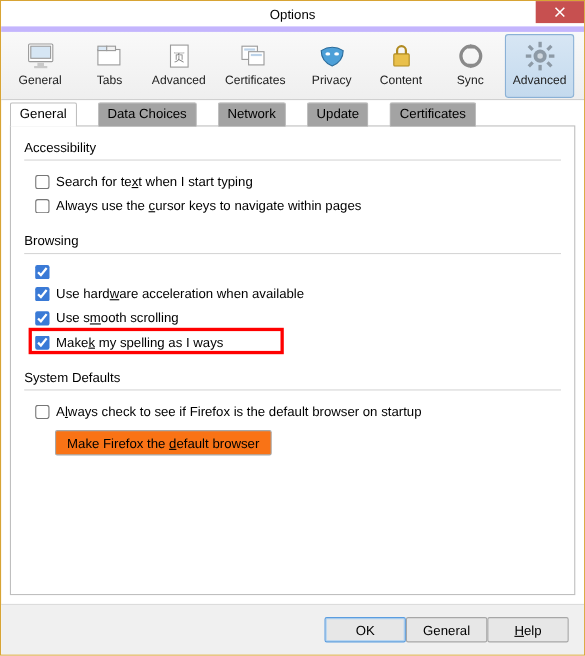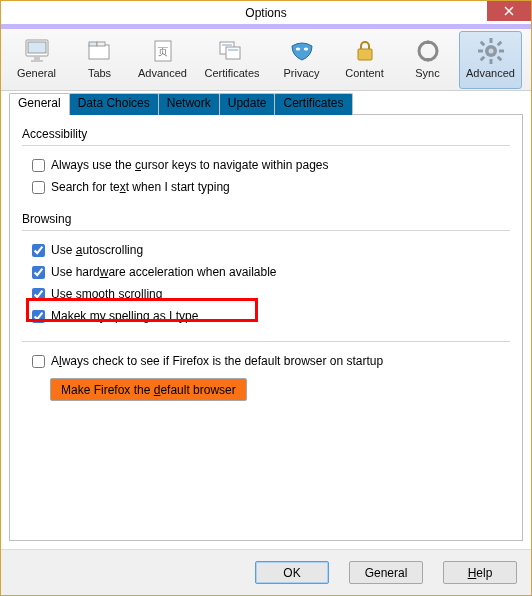--- a/index.html
+++ b/index.html
@@ -102,21 +102,22 @@
     position: relative;
     color: #000;
     border-radius: 2px 2px 0 0;
   }
   .subtab.active {
     background: #fff;
     z-index: 3;
     padding-bottom: 1px;
   }
   .subtab:not(.active) {
-    background: #0369a1;
+    background: #a3a3a3;
+    margin-left: 20px;
   }
   
   .tab-panel {
     border: 1px solid #bfbfbf;
     position: absolute;
     top: 21px;
     left: 0;
     right: 0;
     bottom: 0;
     padding: 12px 12px 28px 12px;
@@ -175,21 +176,21 @@
   .footer {
     position: absolute;
     left: 0; right: 0; bottom: 0;
     height: 46px;
     border-top: 1px solid #dcdcdc;
     background: #f0f0f0;
     display: flex;
     justify-content: flex-end;
     align-items: center;
     padding-right: 14px;
-    gap: 20px;
+    gap: 0;
   }
   .footer button.win {
     min-width: 74px;
     height: 23px;
     background: #e7e7e7;
   }
   .footer button.win.primary {
     border:1px solid #5a9de0;
     box-shadow: inset 0 0 0 1px #a9d1f5;
   }
@@ -306,51 +307,51 @@
     <div class="subtab">Update</div>
     <div class="subtab">Certificates</div>
   </div>
   <div class="tab-panel">
 
     <div class="group">
       <div class="group-title">Accessibility</div>
       <div class="group-line"></div>
       <div class="check-row">
         <input type="checkbox" style="">
+        <label><span>Search for te</span><span class="u">x</span><span>t when I start typing</span></label>
+      </div>
+      <div class="check-row">
+        <input type="checkbox" style="">
         <label><span>Always use the </span><span class="u">c</span><span>ursor keys to navigate within pages</span></label>
-      </div>
-      <div class="check-row">
-        <input type="checkbox" style="">
-        <label><span>Search for te</span><span class="u">x</span><span>t when I start typing</span></label>
       </div>
     </div>
 
     <div class="group" style="position:relative;">
       <div class="group-title">Browsing</div>
       <div class="group-line"></div>
       <div class="check-row">
         <input type="checkbox" checked="" style="">
-        <label><span>Use </span><span class="u">a</span><span>utoscrolling</span></label>
       </div>
       <div class="check-row">
         <input type="checkbox" checked="" style="">
         <label><span>Use hard</span><span class="u">w</span><span>are acceleration when available</span></label>
       </div>
       <div class="check-row">
         <input type="checkbox" checked="" style="">
         <label><span>Use s</span><span class="u">m</span><span>ooth scrolling</span></label>
       </div>
       <div class="check-row" id="spellrow">
         <input type="checkbox" checked="" style="">
-        <label><span>Make</span><span class="u">k</span><span> my spelling as I type</span></label>
+        <label><span>Make</span><span class="u">k</span><span> my spelling as I ways</span></label>
       </div>
       <div class="highlight" style="left:4px; top:86px; width:232px; height:24px;"></div>
     </div>
 
     <div class="group">
+      <div class="group-title">System Defaults</div>
       <div class="group-line"></div>
       <div class="check-row">
         <input type="checkbox" style="">
         <label><span>A</span><span class="u">l</span><span>ways check to see if Firefox is the default browser on startup</span></label>
       </div>
       <div class="indent-btn">
         <button class="win"><span>Make Firefox the </span><span class="u">d</span><span>efault browser</span></button>
       </div>
     </div>
 

